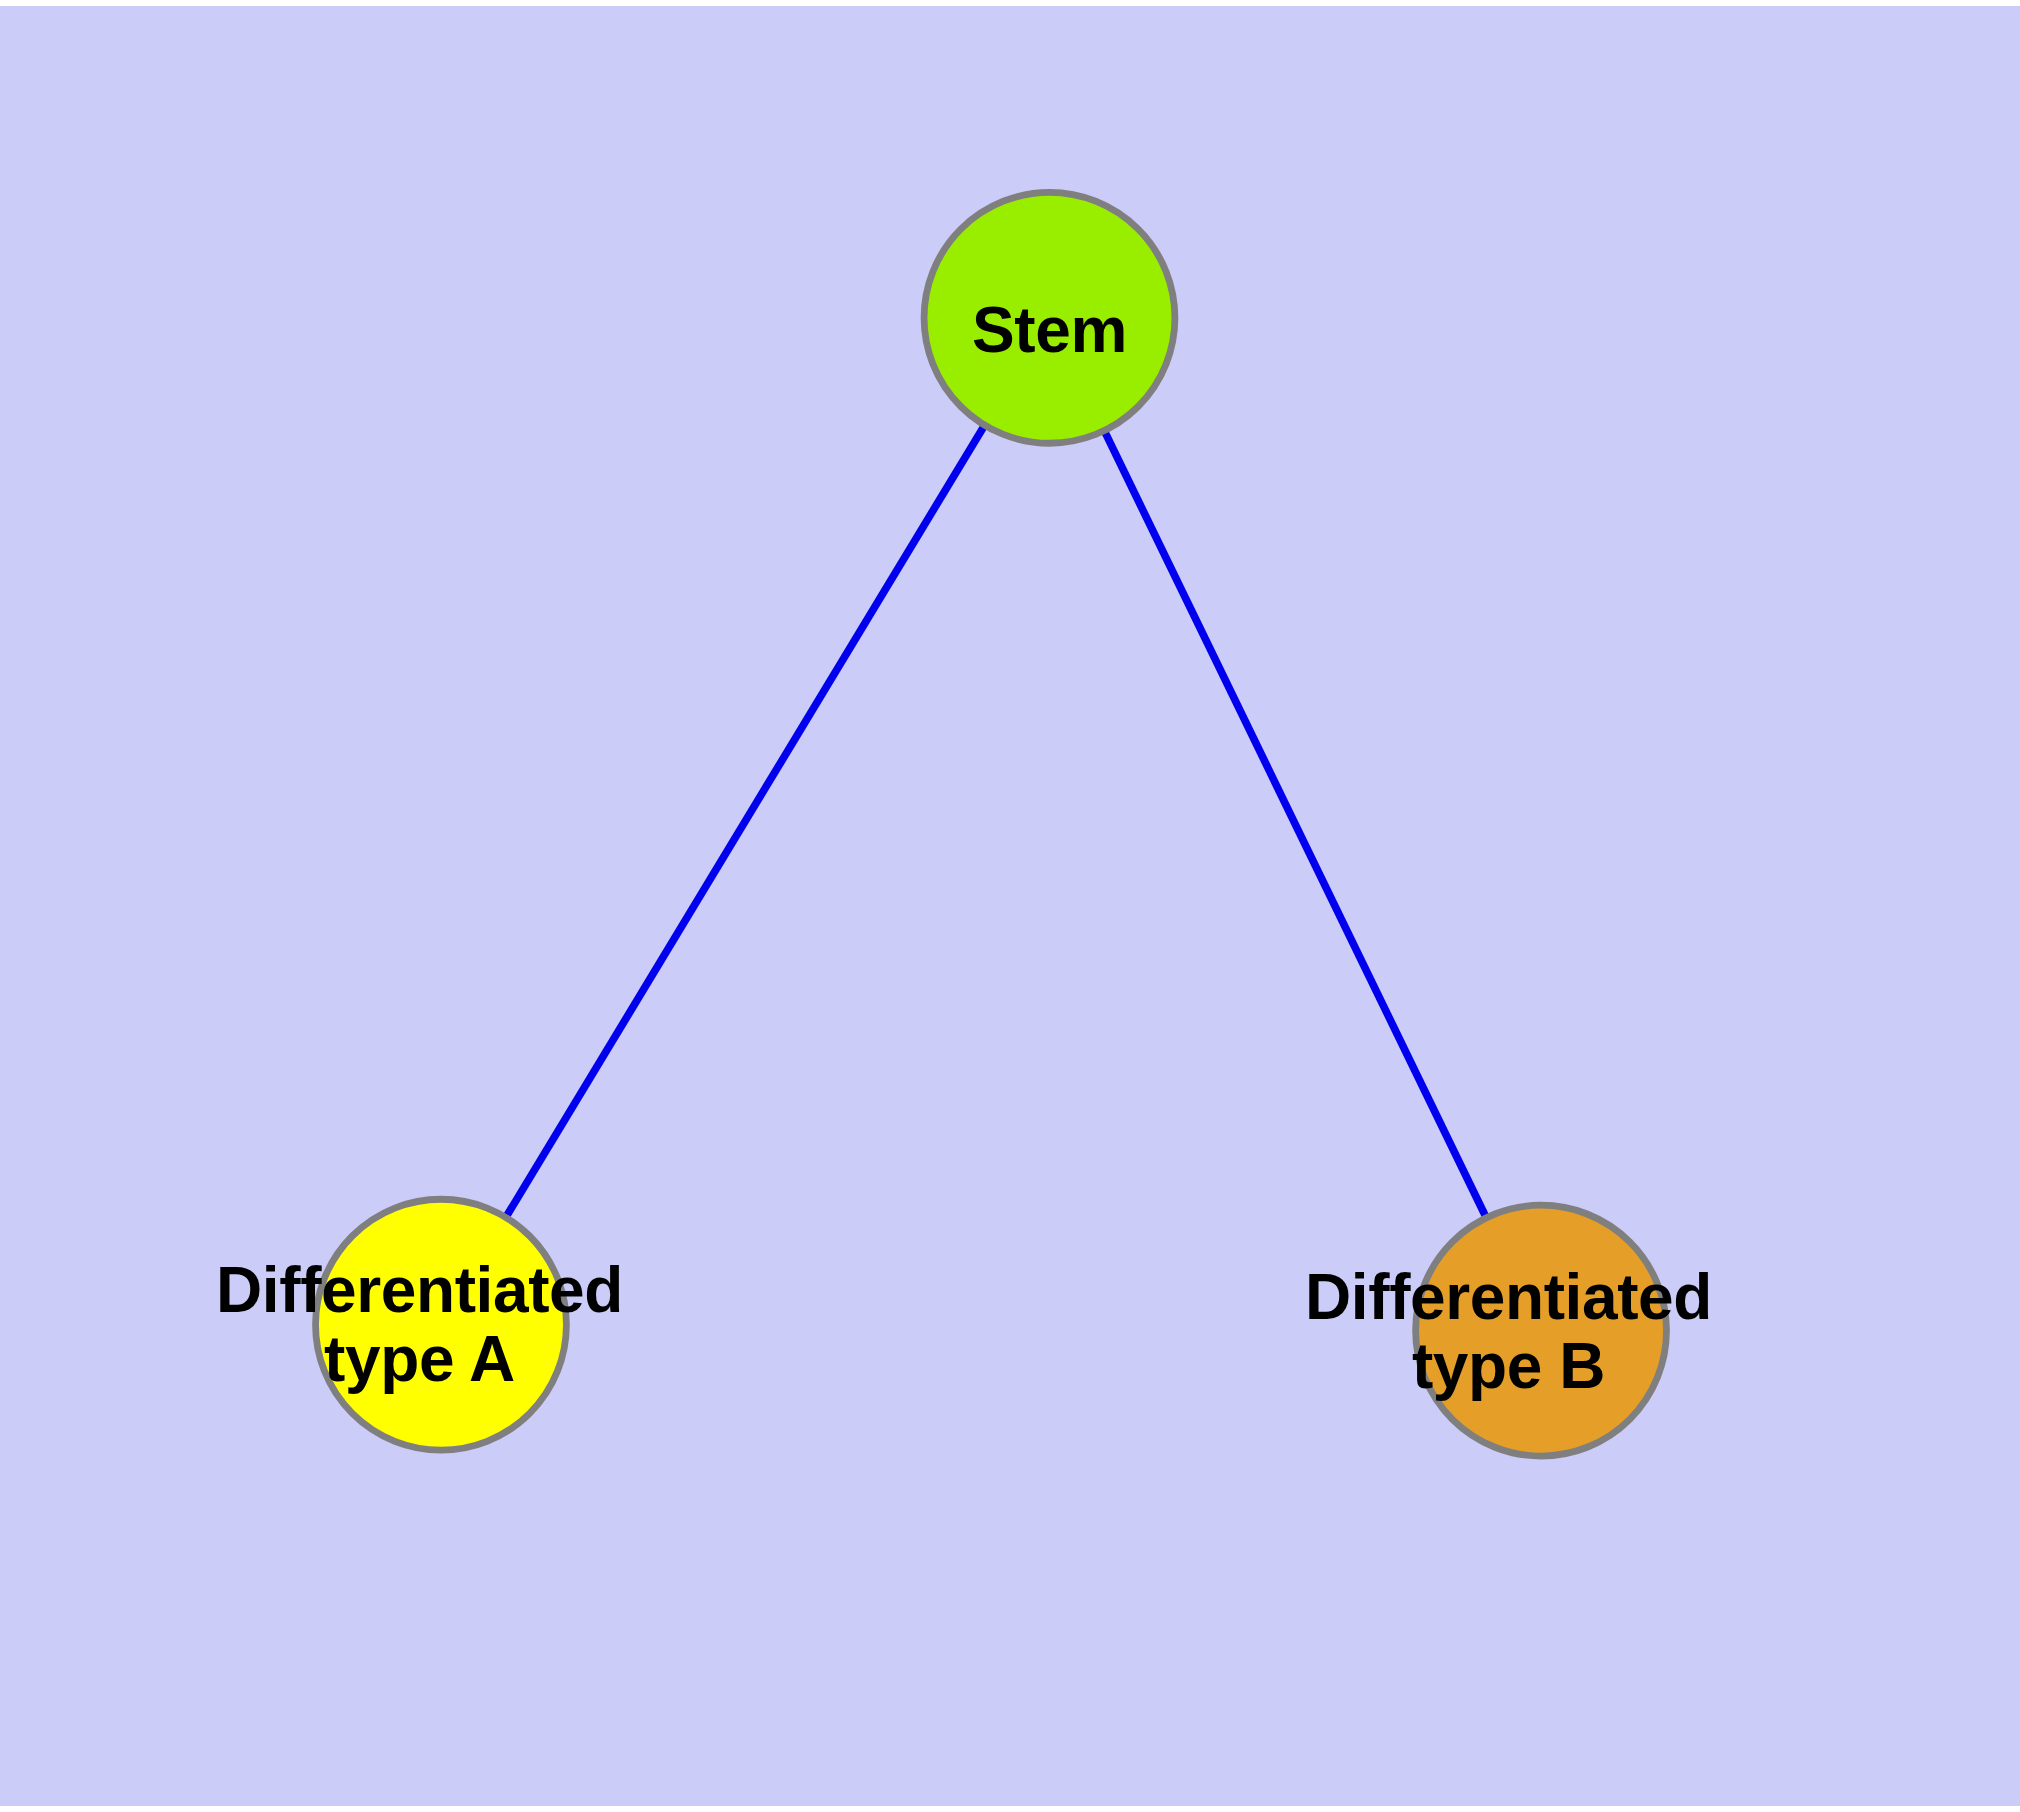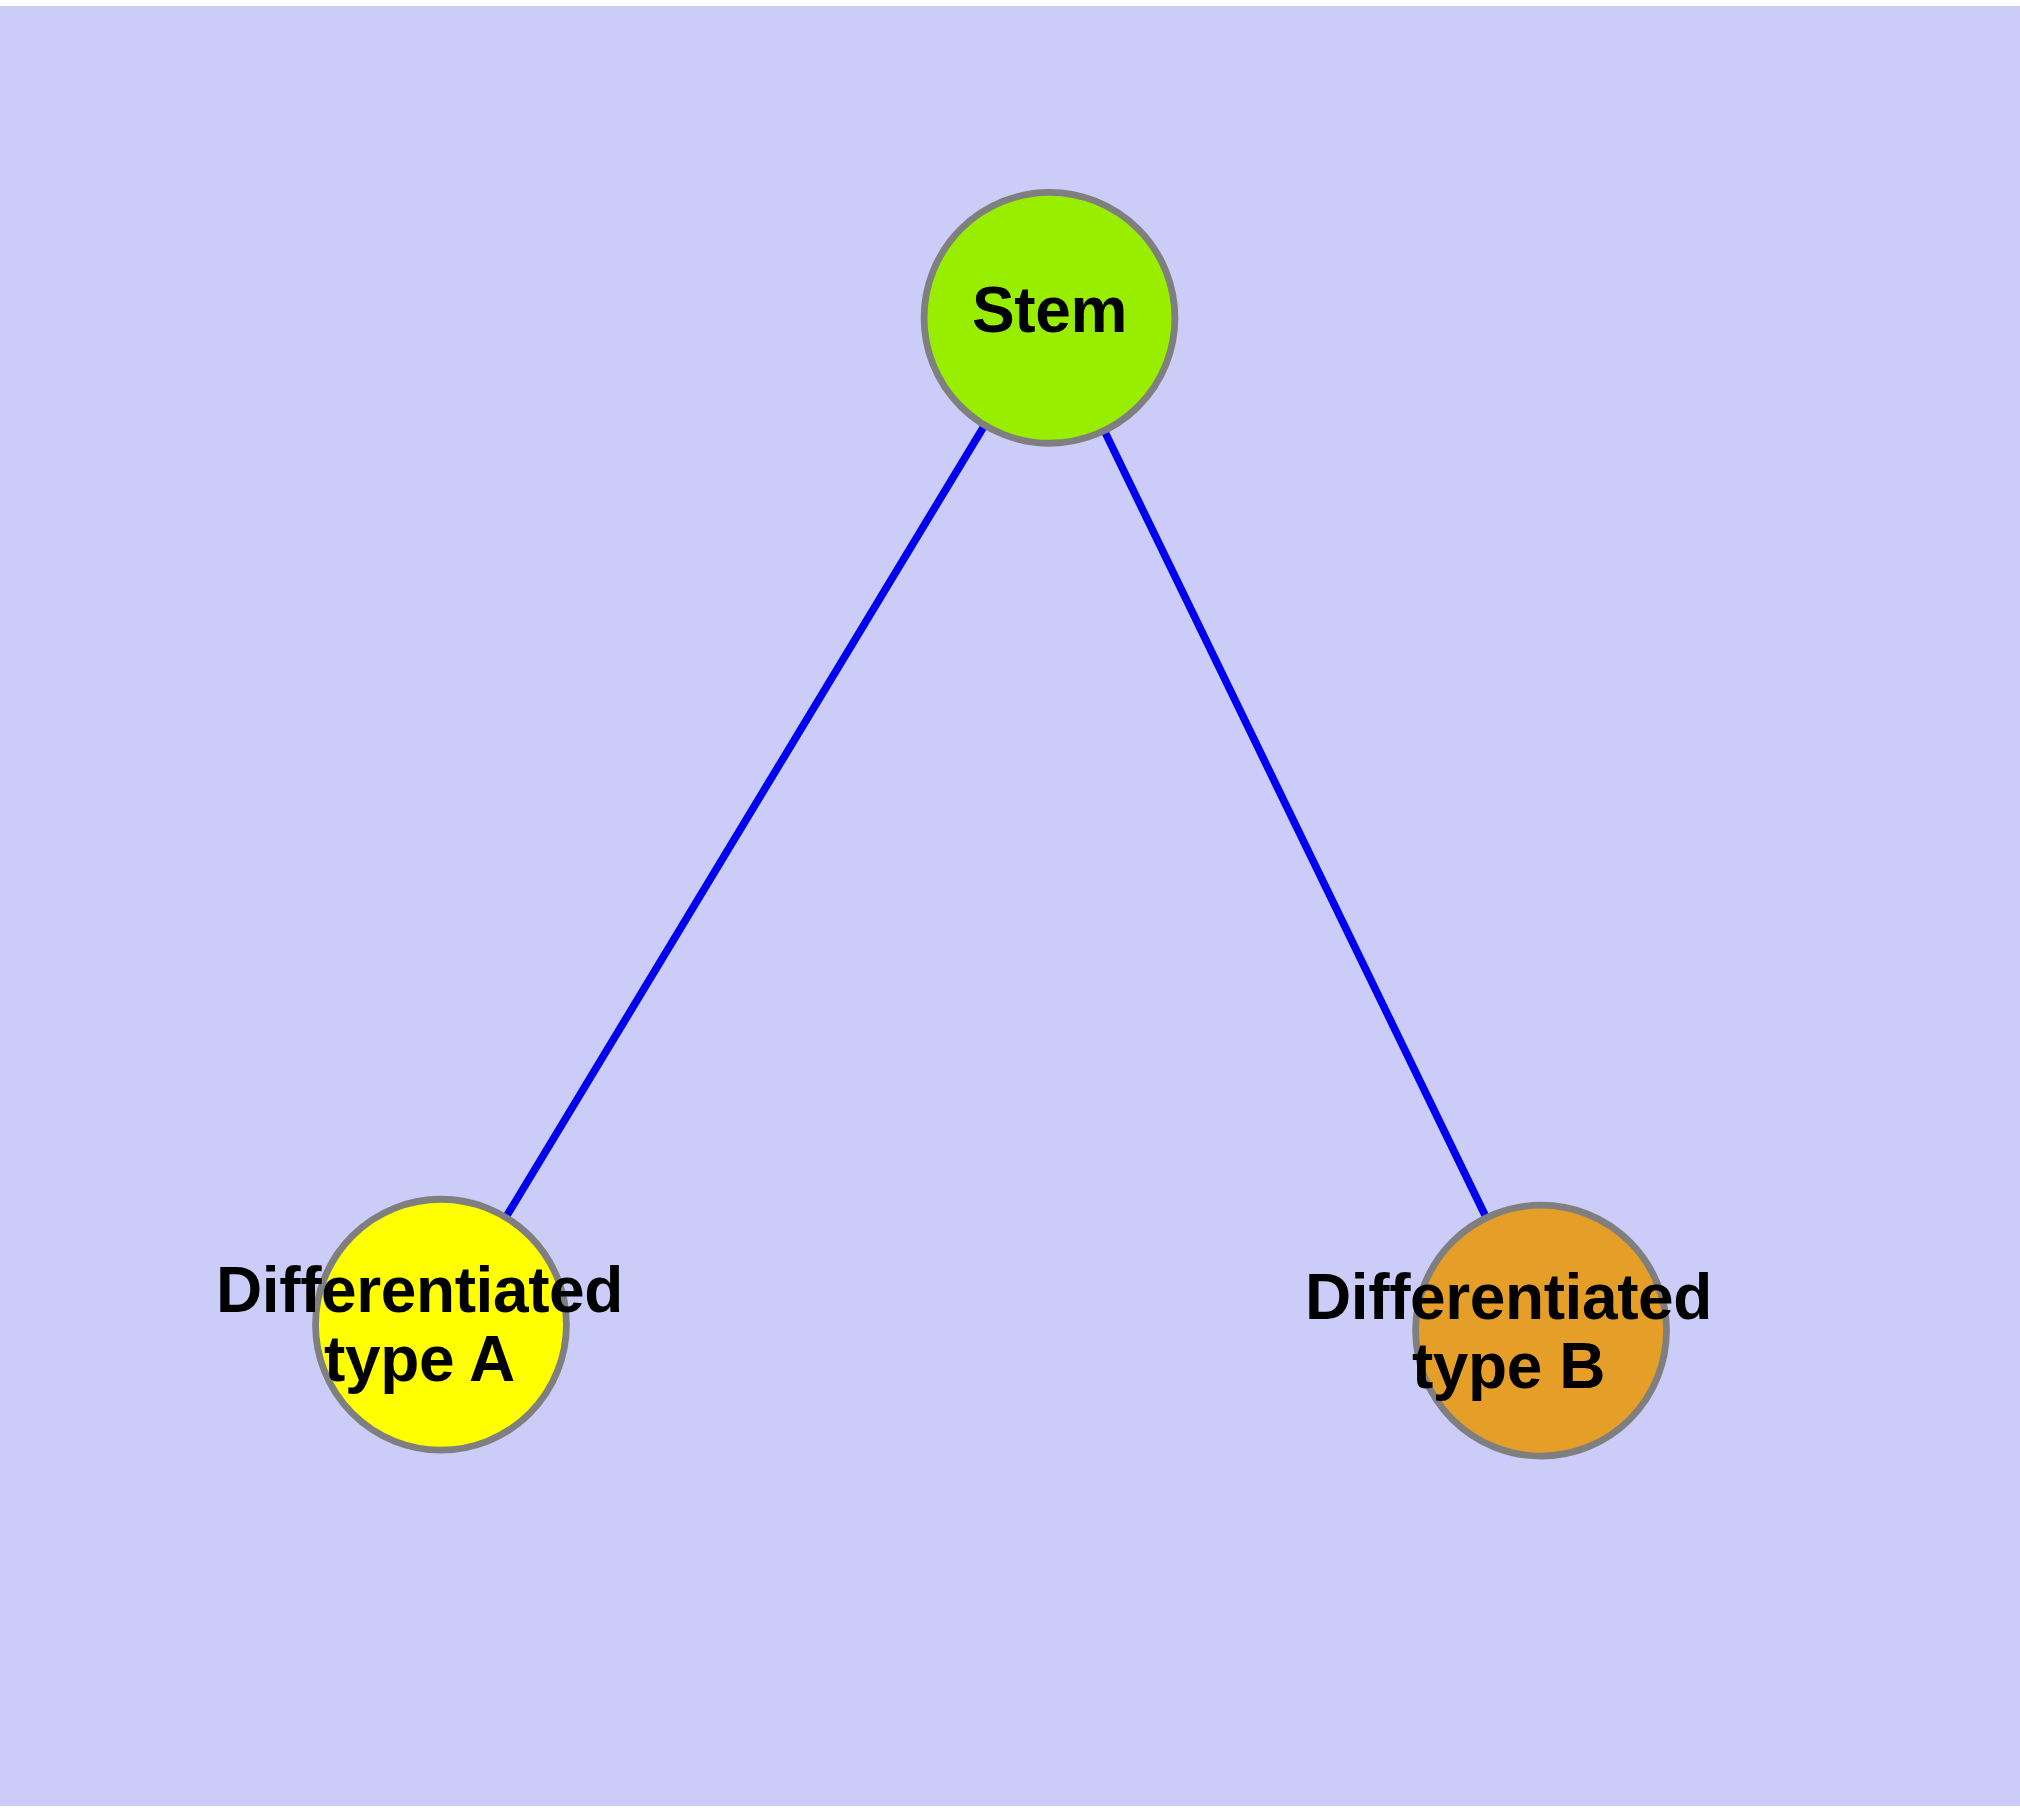--- a/index.html
+++ b/index.html
@@ -53,20 +53,20 @@
       <line x1="1161.4473591085675" y1="501.6637010849887" x2="596.5526408914326" y2="1436.3362989150114" stroke="#0000ee" stroke-width="9"></line>
       <line x1="1302.623147638709" y1="508.1459679797538" x2="1753.376852361291" y2="1436.8540320202462" stroke="#0000ee" stroke-width="9"></line>
     </g>
     <g>
       <circle cx="1238" cy="375" r="148" fill="#99ee00" stroke="#7f7f7f" stroke-width="8"></circle>
       <circle cx="520" cy="1563" r="148" fill="#ffff00" stroke="#7f7f7f" stroke-width="8"></circle>
       <circle cx="1818" cy="1570" r="148" fill="#e59f28" stroke="#7f7f7f" stroke-width="8"></circle>
     </g>
   </svg>
 
-  <div class="node-label" style="left:795px; top:276px; width:509px; font-size:64px;">Stem</div>
+  <div class="node-label" style="left:795px; top:296px; width:509px; font-size:64px;">Stem</div>
 
   <div class="node-label" style="left:165px; top:1256px; width:509px; font-size:64px;"><span>Differentiated</span><br><span>type A</span></div>
 
   <div class="node-label" style="left:1254px; top:1263px; width:509px; font-size:64px;"><span>Differentiated</span><br><span>type B</span></div>
 
 </div>
 
 
 </body></html>

